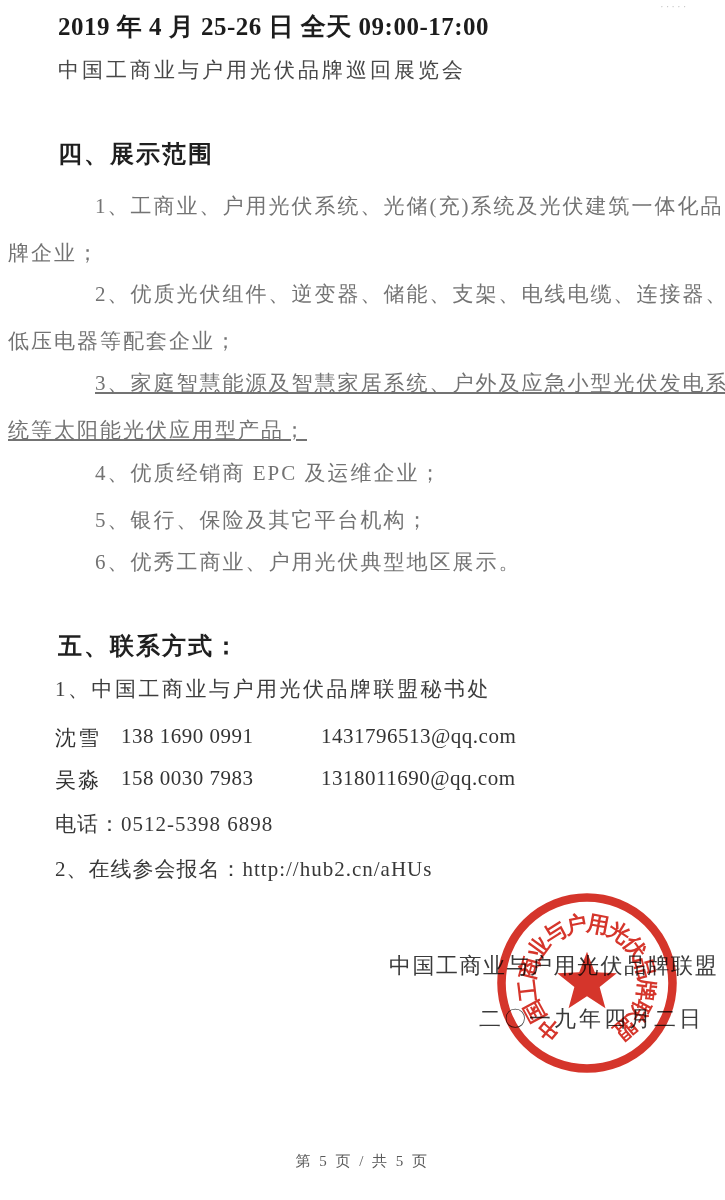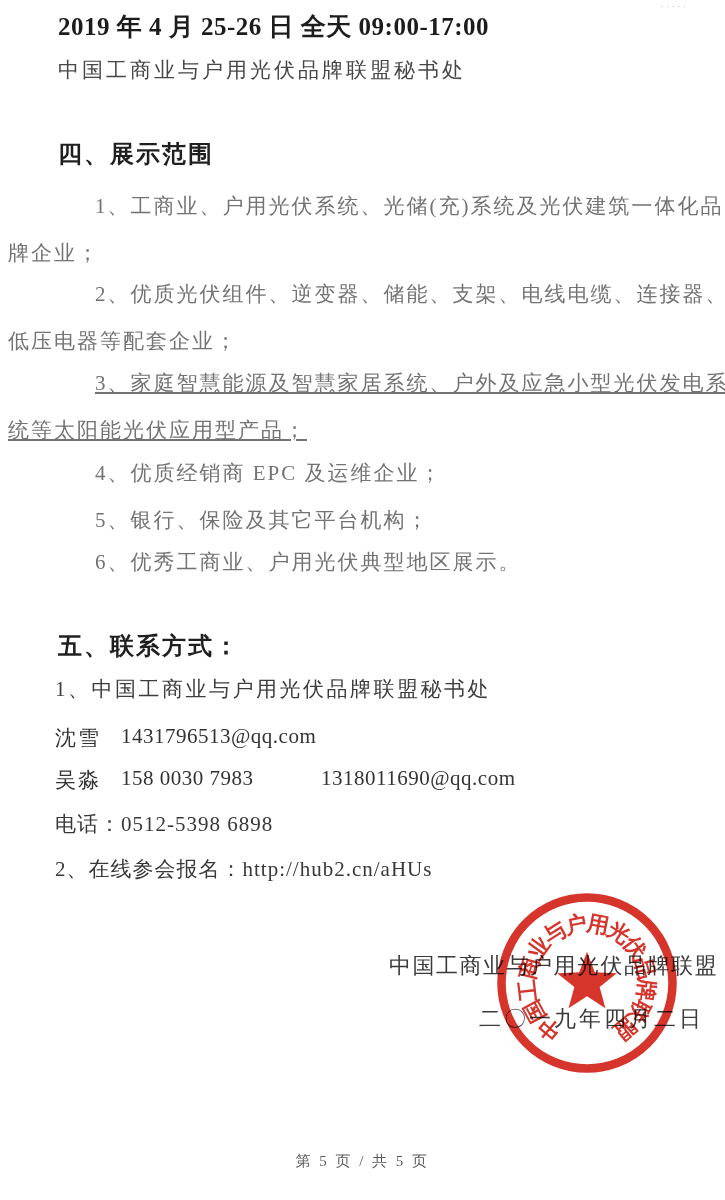--- a/index.html
+++ b/index.html
@@ -85,21 +85,21 @@
   }
 </style>
 </head>
 <body>
 
 <div class="page">
 
   <div class="abs scan-dots">·····</div>
 
   <div class="abs date-line">2019 年 4 月 25-26 日  全天 09:00-17:00</div>
-  <div class="abs title-line">中国工商业与户用光伏品牌联盟秘书处</div>
+  <div class="abs title-line">中国工商业与户用光伏品牌巡回展览会</div>
 
   <div class="abs section-heading heading-scope">四、展示范围</div>
 
   <div class="para p1">
     <span class="l1">1、工商业、户用光伏系统、光储(充)系统及光伏建筑一体化品</span>
     <span class="l2">牌企业；</span>
   </div>
   <div class="para p2">
     <span class="l1">2、优质光伏组件、逆变器、储能、支架、电线电缆、连接器、</span>
     <span class="l2">低压电器等配套企业；</span>
@@ -120,20 +120,21 @@
     <span class="l1">6、优秀工商业、户用光伏典型地区展示。</span>
 
   </div>
 
   <div class="abs section-heading heading-contact">五、联系方式：</div>
 
   <div class="abs secretariat">1、中国工商业与户用光伏品牌联盟秘书处</div>
 
   <div class="contact-row c1">
     <span class="cname">沈雪</span>
+    <span class="cphone">138 1690 0991</span>
     <span class="cemail">1431796513@qq.com</span>
   </div>
   <div class="contact-row c2">
     <span class="cname">吴淼</span>
     <span class="cphone">158 0030 7983</span>
     <span class="cemail">1318011690@qq.com</span>
   </div>
 
   <div class="abs tel-line">电话：0512-5398 6898</div>
   <div class="abs register-line">2、在线参会报名：http://hub2.cn/aHUs</div>

